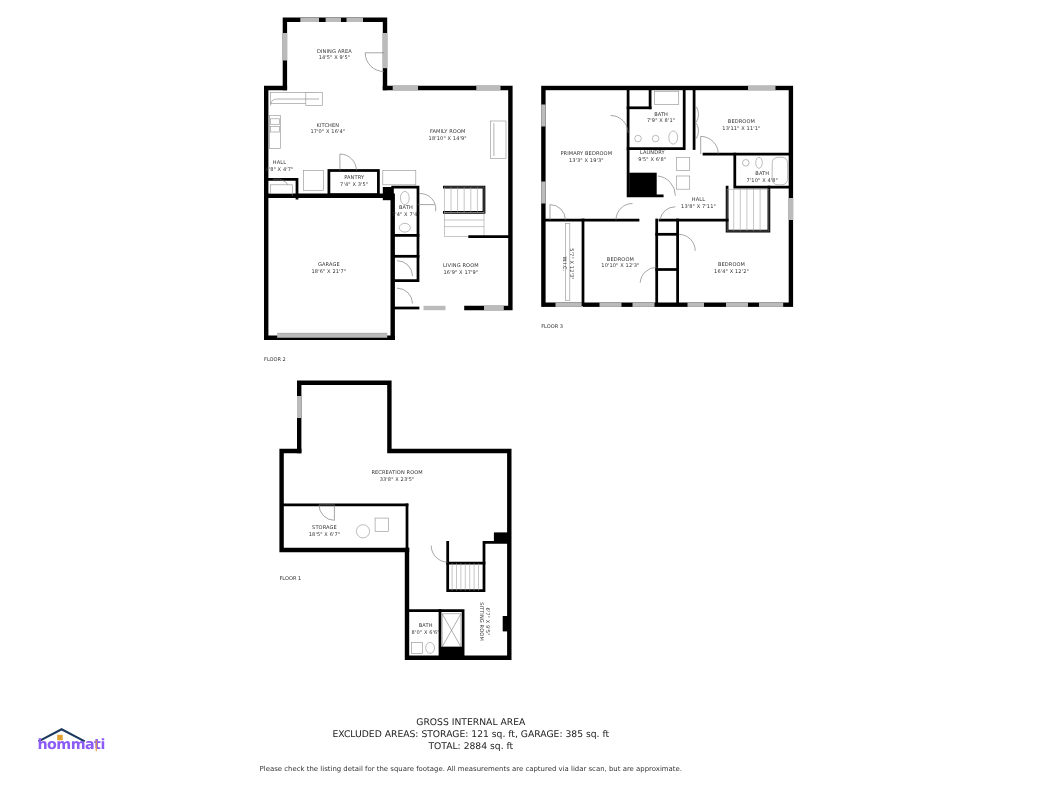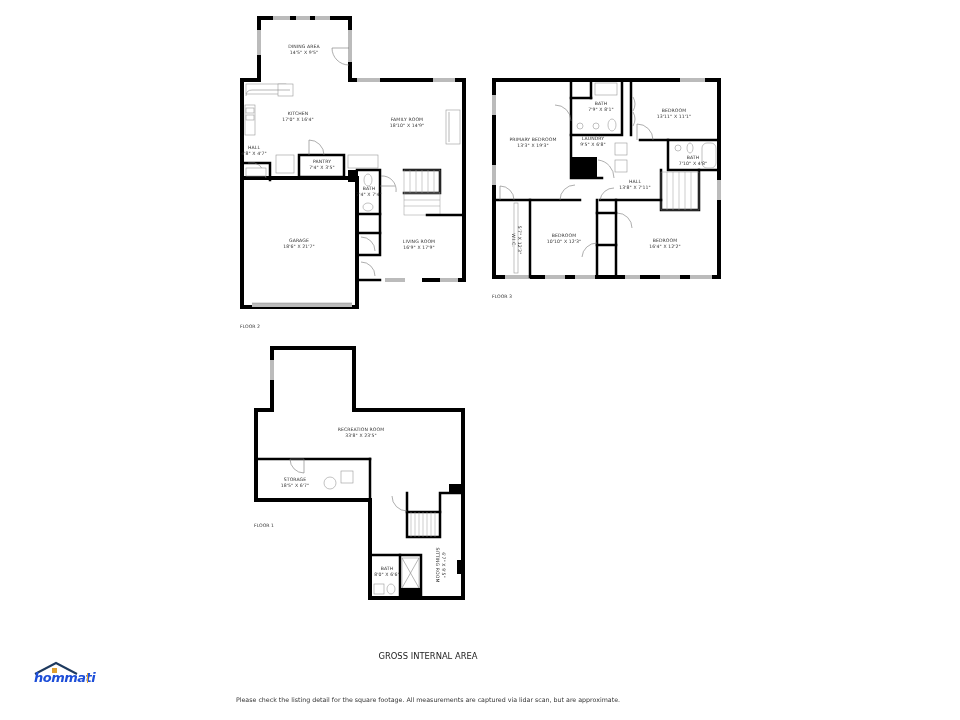--- a/index.html
+++ b/index.html
@@ -13,21 +13,21 @@
   .win { stroke: #bbb; stroke-width: 4; fill: none; }
   .winline { stroke: #888; stroke-width: 0.5; fill: none; }
   .door { stroke: #777; stroke-width: 0.6; fill: none; }
   .stair { stroke: #999; stroke-width: 0.5; fill: none; }
   .fix { stroke: #999; stroke-width: 0.6; fill: #fff; }
   .footer { position: absolute; left: 0; width: 856px; text-align: center; }
   .gia-title { top: 651px; font-size: 8.4px; color: #222; }
   .gia-line { font-size: 8.4px; color: #222; line-height: 11px; }
   .note { top: 696px; font-size: 6.3px; color: #333; }
   .logo { position: absolute; left: 32px; top: 660px; width: 58px; height: 30px; }
-  .logo-text { position: absolute; left: 2px; top: 10px; font-size: 13px; font-weight: bold; color: #1d4ed8; letter-spacing: -0.5px; font-family: "DejaVu Sans", sans-serif; font-style: italic; }
+  .logo-text { position: absolute; left: 2px; top: 10px; font-size: 13px; font-weight: bold; color: #8b5cf6; letter-spacing: -0.5px; font-family: "DejaVu Sans", sans-serif; }
   .logo-bar { position: absolute; left: 55px; top: 13px; width: 1px; height: 10px; background: #e0a030; }
 </style>
 </head>
 <body>
 
 <svg class="plan" width="960" height="720" viewBox="0 0 960 720">
 
   <g>
 
     <polyline class="wall" points="259,80 259,18 350,18 350,80"></polyline>
@@ -274,14 +274,16 @@
   <svg width="56" height="16" style="position:absolute;left:0;top:0">
     <polyline points="3,14 24,3 45,14" fill="none" stroke="#1e3a5f" stroke-width="2"></polyline>
     <rect x="20" y="8" width="5" height="5" fill="#e0a030"></rect>
   </svg>
   <span class="logo-text">hommati</span>
   <div class="logo-bar"></div>
 </div>
 
 <div class="footer gia-title">
   <div class="gia-line">GROSS INTERNAL AREA</div>
+  <div class="gia-line">EXCLUDED AREAS: STORAGE: 121 sq. ft, GARAGE: 385 sq. ft</div>
+  <div class="gia-line">TOTAL: 2884 sq. ft</div>
 </div>
 <div class="footer note">Please check the listing detail for the square footage. All measurements are captured via lidar scan, but are approximate.</div>
 
 </body></html>

